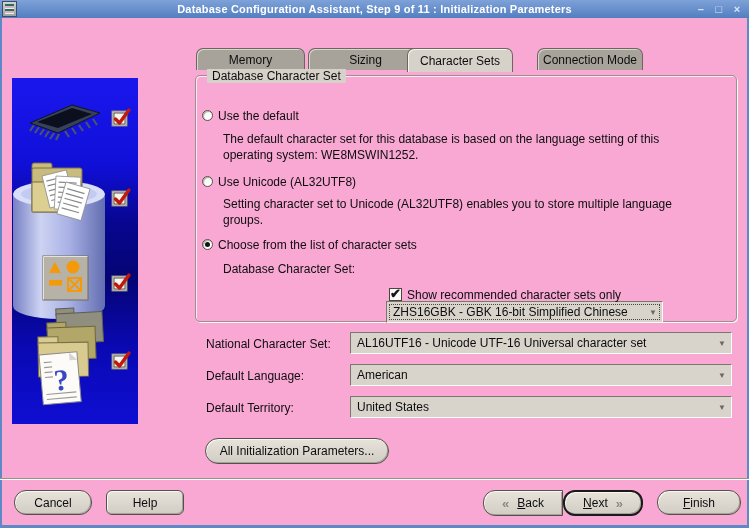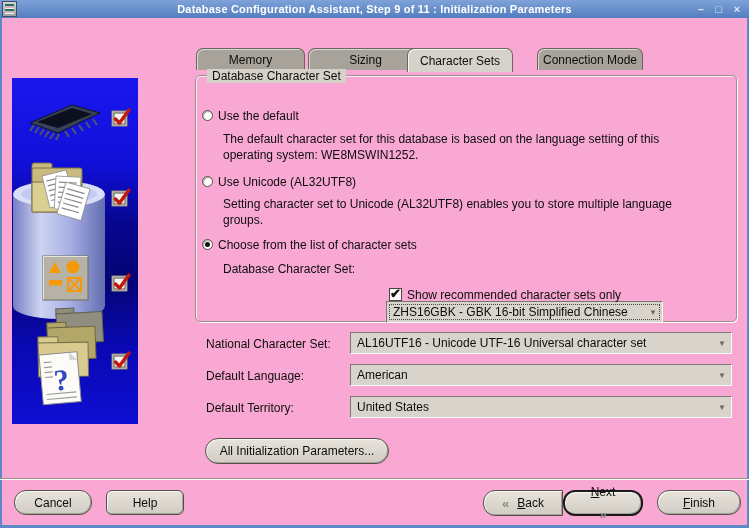--- a/index.html
+++ b/index.html
@@ -257,21 +257,21 @@
   <div class="btn" style="left:14px;top:490px;width:78px;height:25px;">
     <span>Cancel</span>
   </div>
   <div class="btn" style="left:106px;top:490px;width:78px;height:25px;border-radius:6px;">
     <span>Help</span>
   </div>
   <div class="btn back" style="left:483px;top:490px;width:80px;height:26px;gap:8px;">
     <span class="chev">«</span>
     <span><u>B</u>ack</span>
   </div>
-  <div class="btn default" style="left:563px;top:490px;width:80px;height:26px;gap:8px;flex-direction:column;">
+  <div class="btn default" style="left:563px;top:490px;width:80px;height:26px;gap:8px;">
     <span><u>N</u>ext</span>
     <span class="chev">»</span>
   </div>
   <div class="btn" style="left:657px;top:490px;width:84px;height:25px;">
     <span><u>F</u>inish</span>
   </div>
 
 </div>
 
 </body></html>

